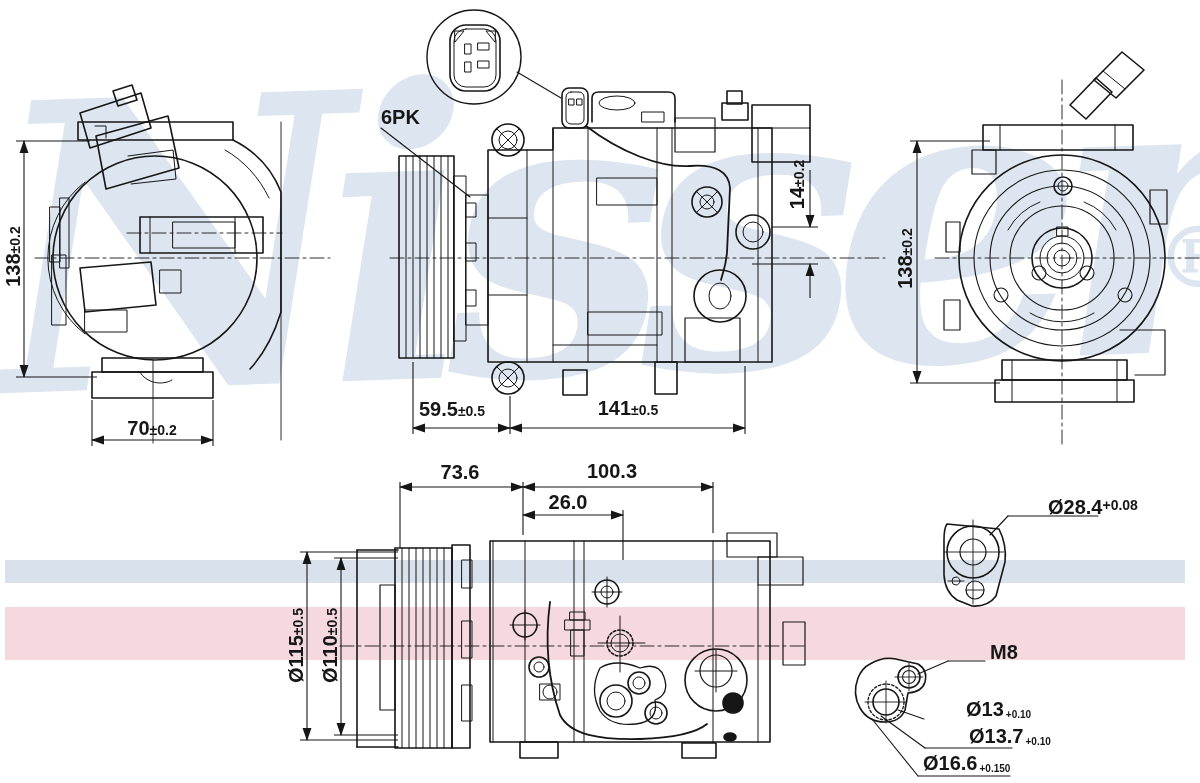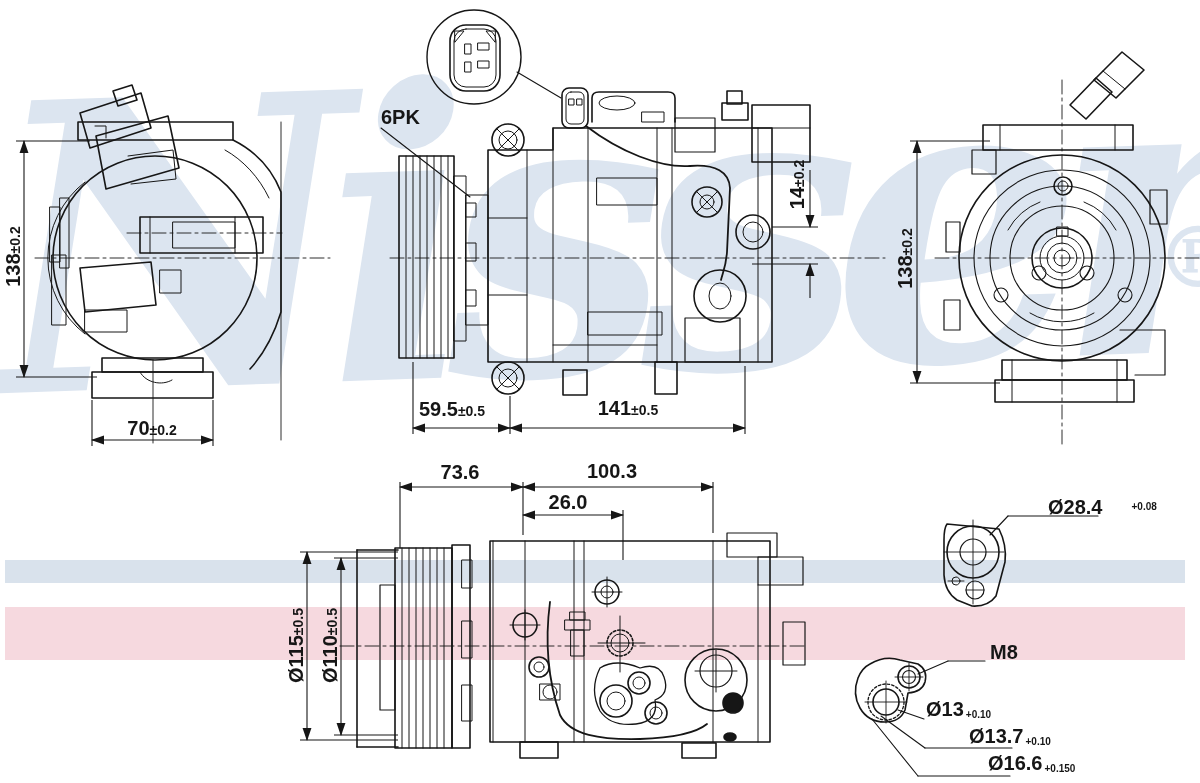--- a/index.html
+++ b/index.html
@@ -15,21 +15,21 @@
   #wm-reg{position:absolute;left:1156px;top:208px;font-family:"DejaVu Serif", serif;
       font-weight:bold;font-size:84px;color:#dce5f0;user-select:none;}
   svg{position:absolute;left:0;top:0;}
   .dim{position:absolute;color:#161616;font-weight:700;font-size:20px;
        white-space:nowrap;text-align:center;}
   .dim .tol{font-size:14px;font-weight:700;}
   .dim.vert{width:140px;transform:rotate(-90deg);}
   .dim.leftal{text-align:left;margin-left:40px;}
   .stk{display:inline-flex;flex-direction:row;vertical-align:-2px;
        font-size:10px;line-height:10.5px;font-weight:700;text-align:left;margin-left:2px;}
-  .sup{vertical-align:4px;font-size:10px;padding-left:29px;}
+  .sup{vertical-align:4px;font-size:14px;}
 </style>
 </head>
 <body>
 
 <div id="stage">
 
   <div class="band" id="band-blue"></div>
   <div class="band" id="band-pink"></div>
   <div id="wm">Nissens</div>
   <div id="wm-reg">®</div>
@@ -378,32 +378,32 @@
   </div>
   <div class="dim vert" style="left:260px;top:634px;">
     <span>Ø110</span><span class="tol">±0.5</span>
   </div>
   <div class="dim leftal" style="left:1008px;top:496px;">
     <span>Ø28.4</span><span class="sup">+0.08</span>
   </div>
   <div class="dim leftal" style="left:950px;top:641px;">
     <span>M8</span>
   </div>
-  <div class="dim leftal" style="left:886px;top:698px;">
+  <div class="dim leftal" style="left:926px;top:698px;">
     <span>Ø13</span><span class="stk">
         <span>+0.1</span>
         <span>0</span>
       </span>
   </div>
   <div class="dim leftal" style="left:929px;top:725px;">
     <span>Ø13.7</span><span class="stk">
         <span>+0.1</span>
         <span>0</span>
       </span>
   </div>
-  <div class="dim leftal" style="left:948px;top:752px;">
+  <div class="dim leftal" style="left:883px;top:752px;">
     <span>Ø16.6</span><span class="stk">
         <span>+0.15</span>
         <span>0</span>
       </span>
   </div>
 
 </div>
 
 </body></html>

